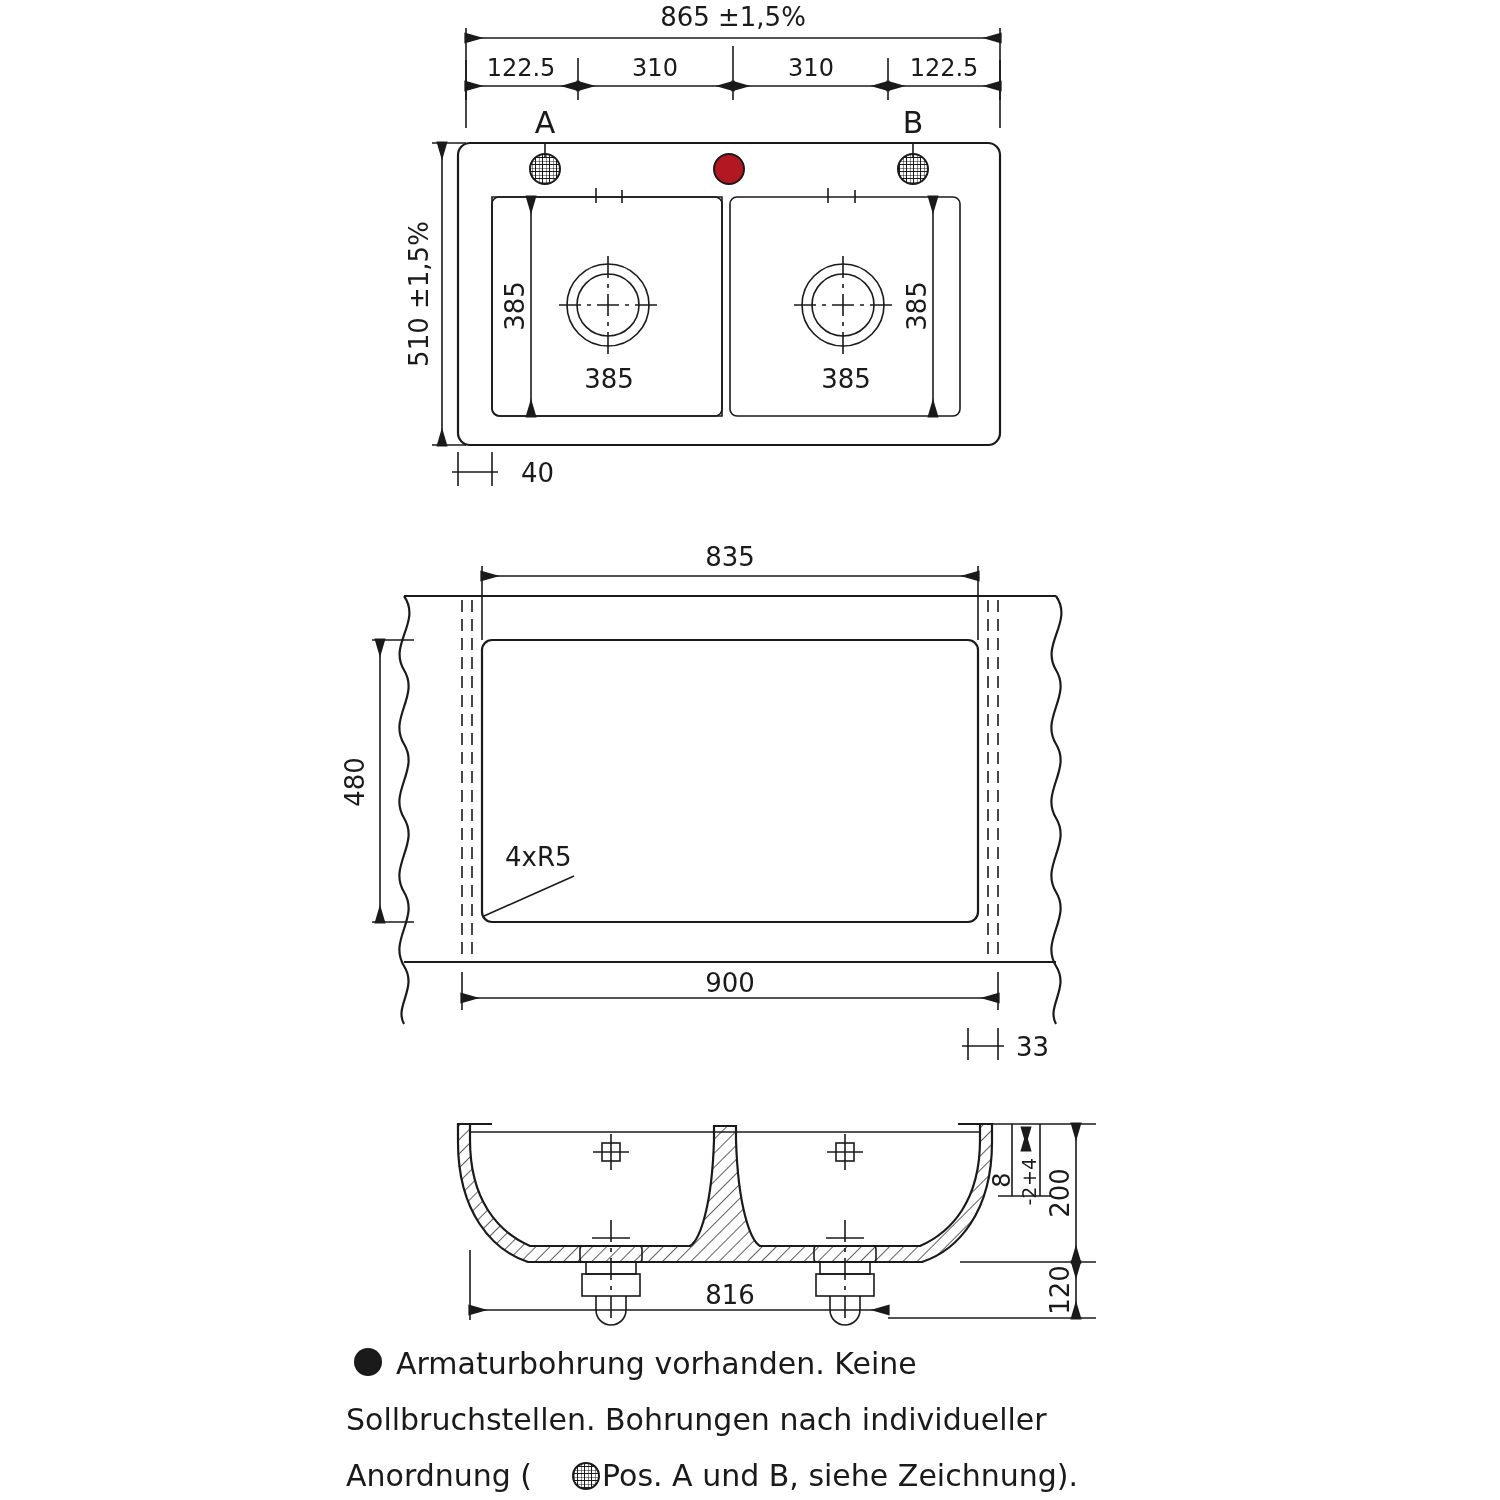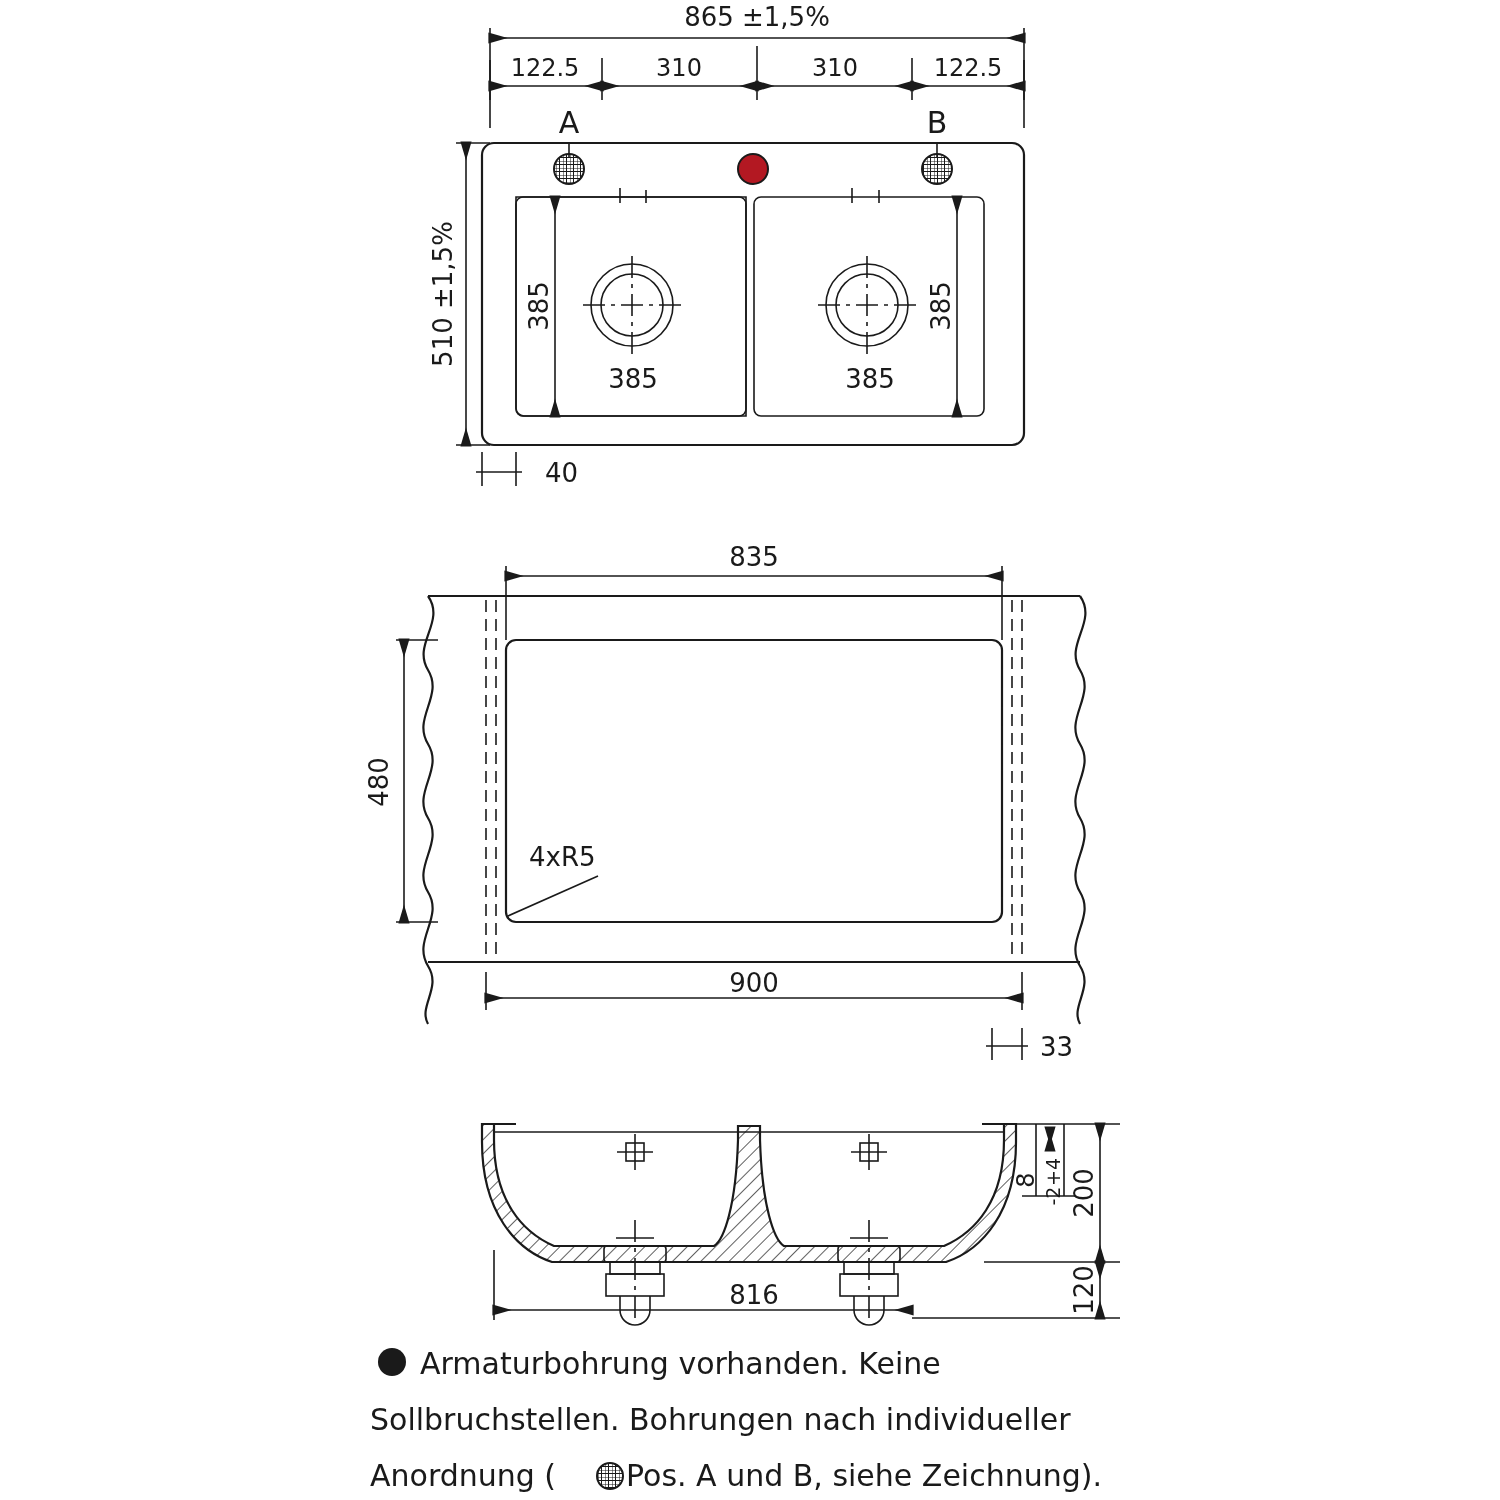--- a/index.html
+++ b/index.html
@@ -1,18 +1,18 @@
 <!DOCTYPE html>
 <html><head>
 <meta charset="utf-8">
 <style>
   html,body{margin:0;padding:0;background:#ffffff;}
   body{width:1500px;height:1500px;overflow:hidden;
        font-family:"DejaVu Sans", sans-serif;color:#1a1a1a;}
-  #sheet{position:relative;width:1232px;height:1500px;padding-left:24px;}
+  #sheet{position:relative;width:1232px;height:1500px;}
   svg{display:block;}
   text{font-family:"DejaVu Sans", sans-serif;fill:#1a1a1a;}
   .dim{font-size:26px;}
   .dimsm{font-size:24px;}
   .lbl{font-size:30px;}
   .note{font-size:30px;}
   .ln{stroke:#1a1a1a;fill:none;}
   .thin{stroke-width:1.6;}
   .med{stroke-width:2.2;}
   .dash{stroke-dasharray:12 7;}

